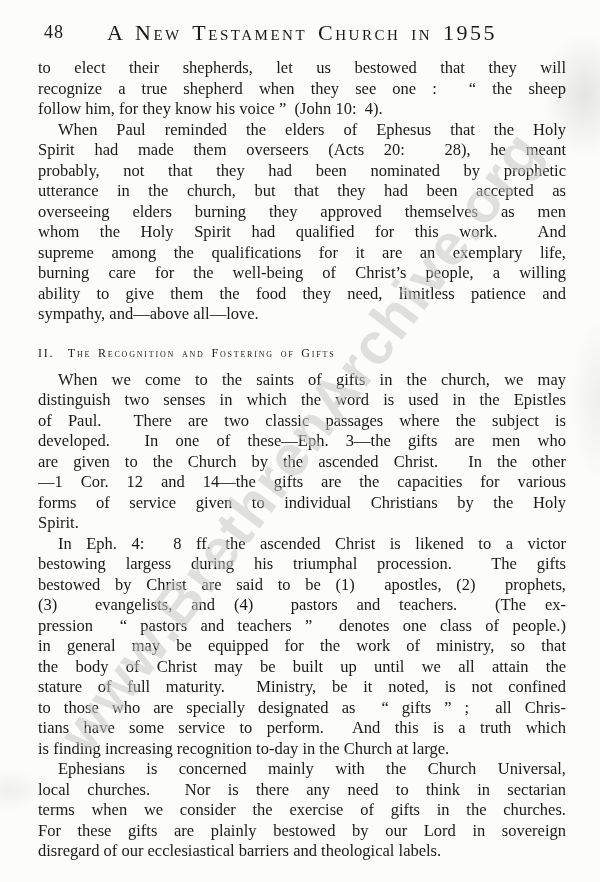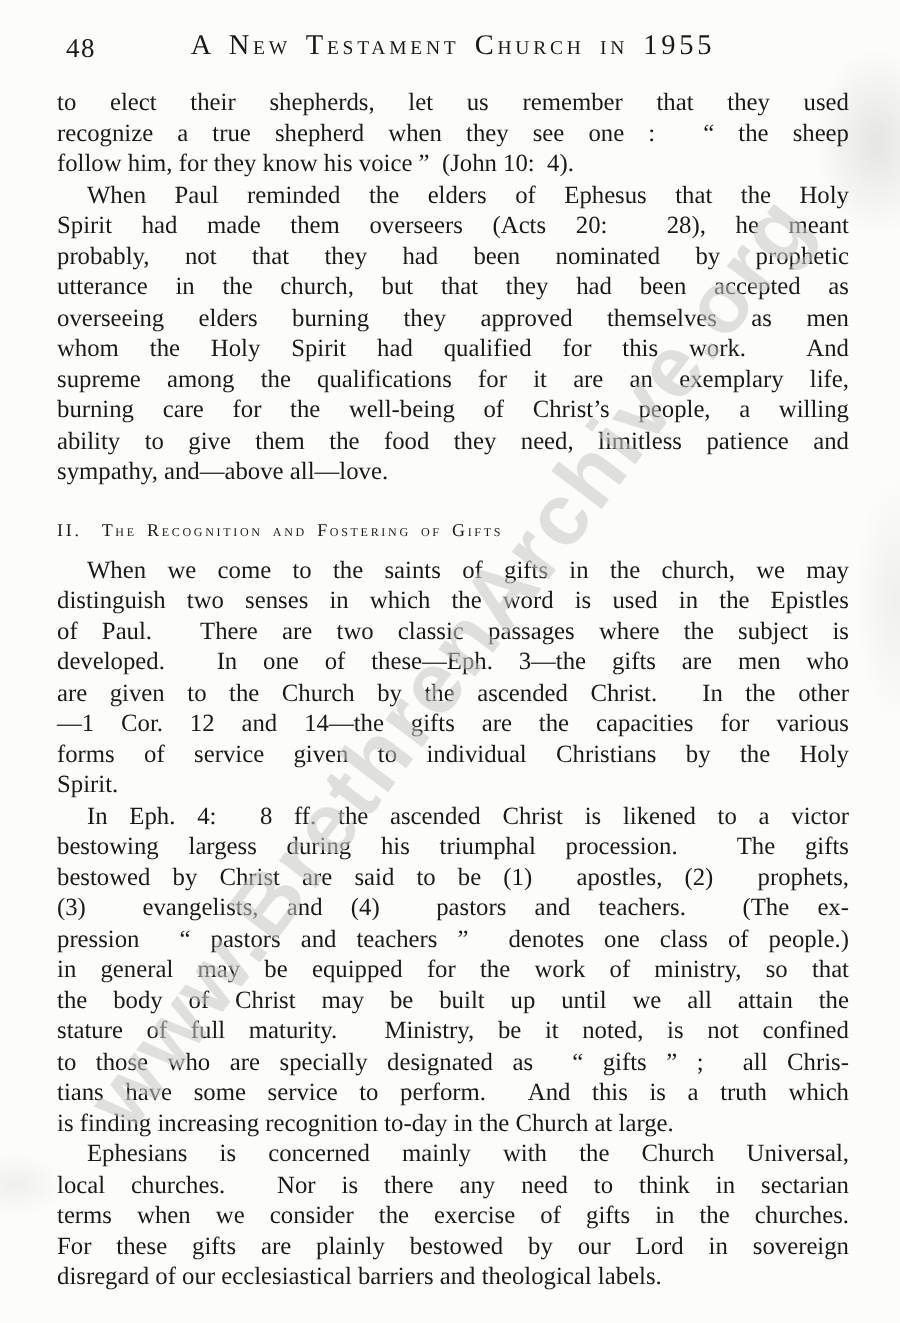--- a/index.html
+++ b/index.html
@@ -32,21 +32,21 @@
   .page-number {
     position: absolute;
     left: 6px; top: 2px;
     font-size: 18px;
     letter-spacing: 1px;
   }
   .running-title {
     display: block;
     text-align: center;
     font-variant: small-caps;
-    font-size: 19px;
+    font-size: 22px;
     letter-spacing: 2.5px;
     word-spacing: 3px;
     white-space: pre;
   }
   .page-body { position: relative; z-index: 1; }
   .paragraph { margin: 0; }
   .line {
     font-size: 16.5px;
     line-height: 20.5px;
     text-align: justify;
@@ -82,21 +82,21 @@
 <body>
 
 <div class="page">
   <header class="page-header">
     <span class="page-number">48</span>
     <span class="running-title">A New Testament Church in 1955</span>
   </header>
 
   <div class="page-body">
       <div class="paragraph">
-        <div class="line">to elect their shepherds, let us remember that they used</div>
+        <div class="line">to elect their shepherds, let us bestowed that they will</div>
         <div class="line">recognize a true shepherd when they see one :  “ the sheep</div>
         <div class="line last">follow him, for they know his voice ”  (John 10:  4).</div>
       </div>
       <div class="paragraph">
         <div class="line indent">When Paul reminded the elders of Ephesus that the Holy</div>
         <div class="line">Spirit had made them overseers (Acts 20:  28), he meant</div>
         <div class="line">probably, not that they had been nominated by prophetic</div>
         <div class="line">utterance in the church, but that they had been accepted as</div>
         <div class="line">overseeing elders burning they approved themselves as men</div>
         <div class="line">whom the Holy Spirit had qualified for this work.  And</div>

